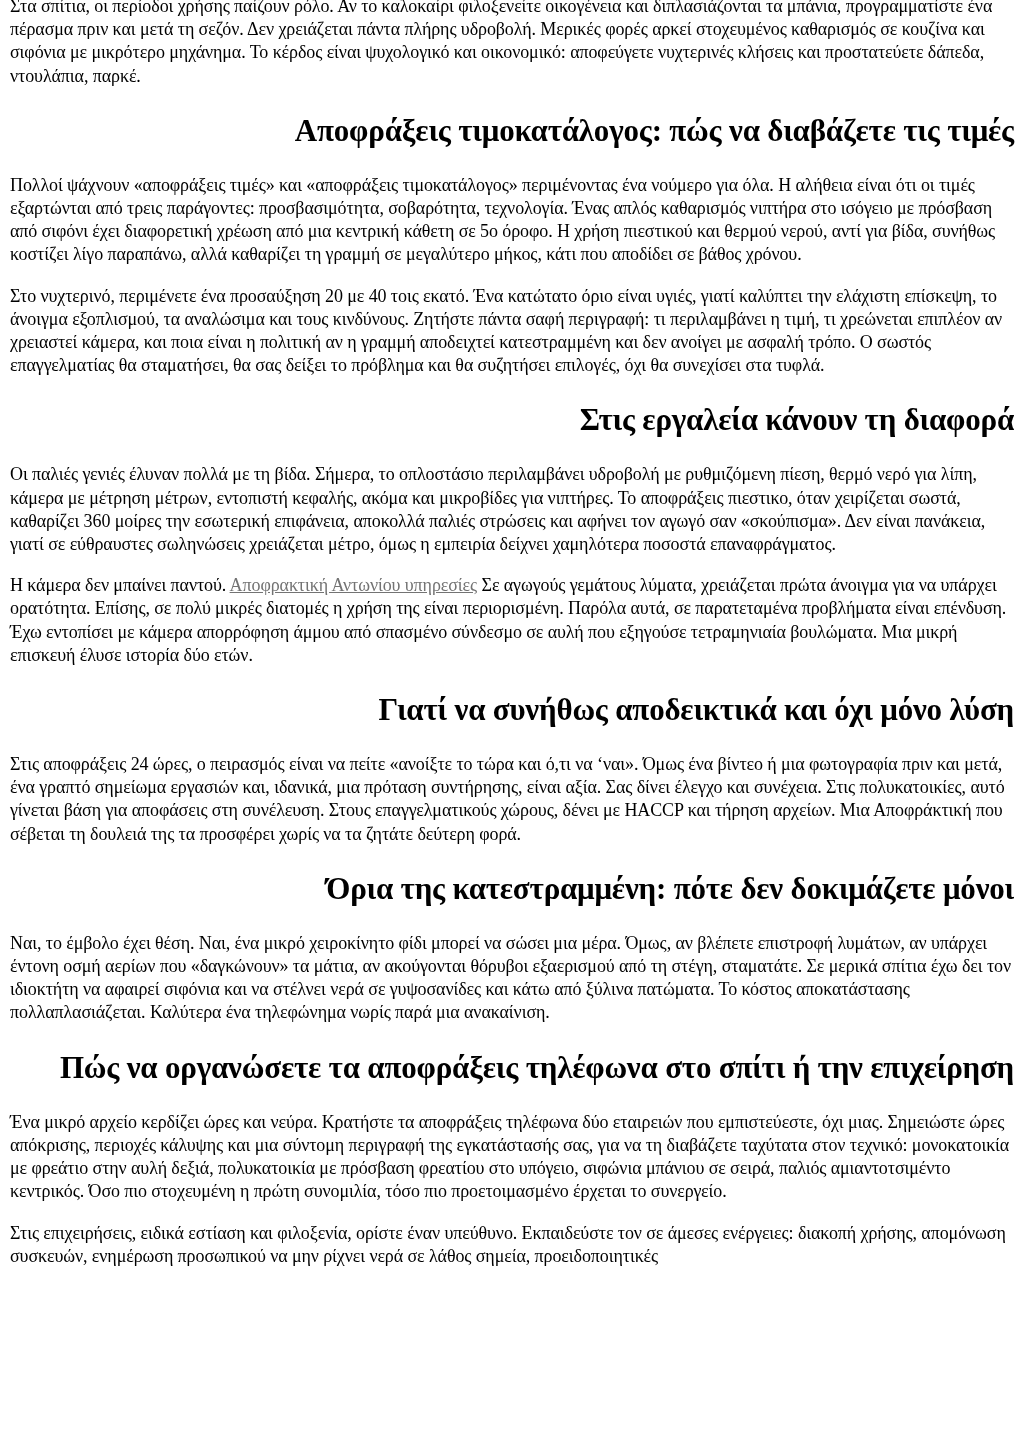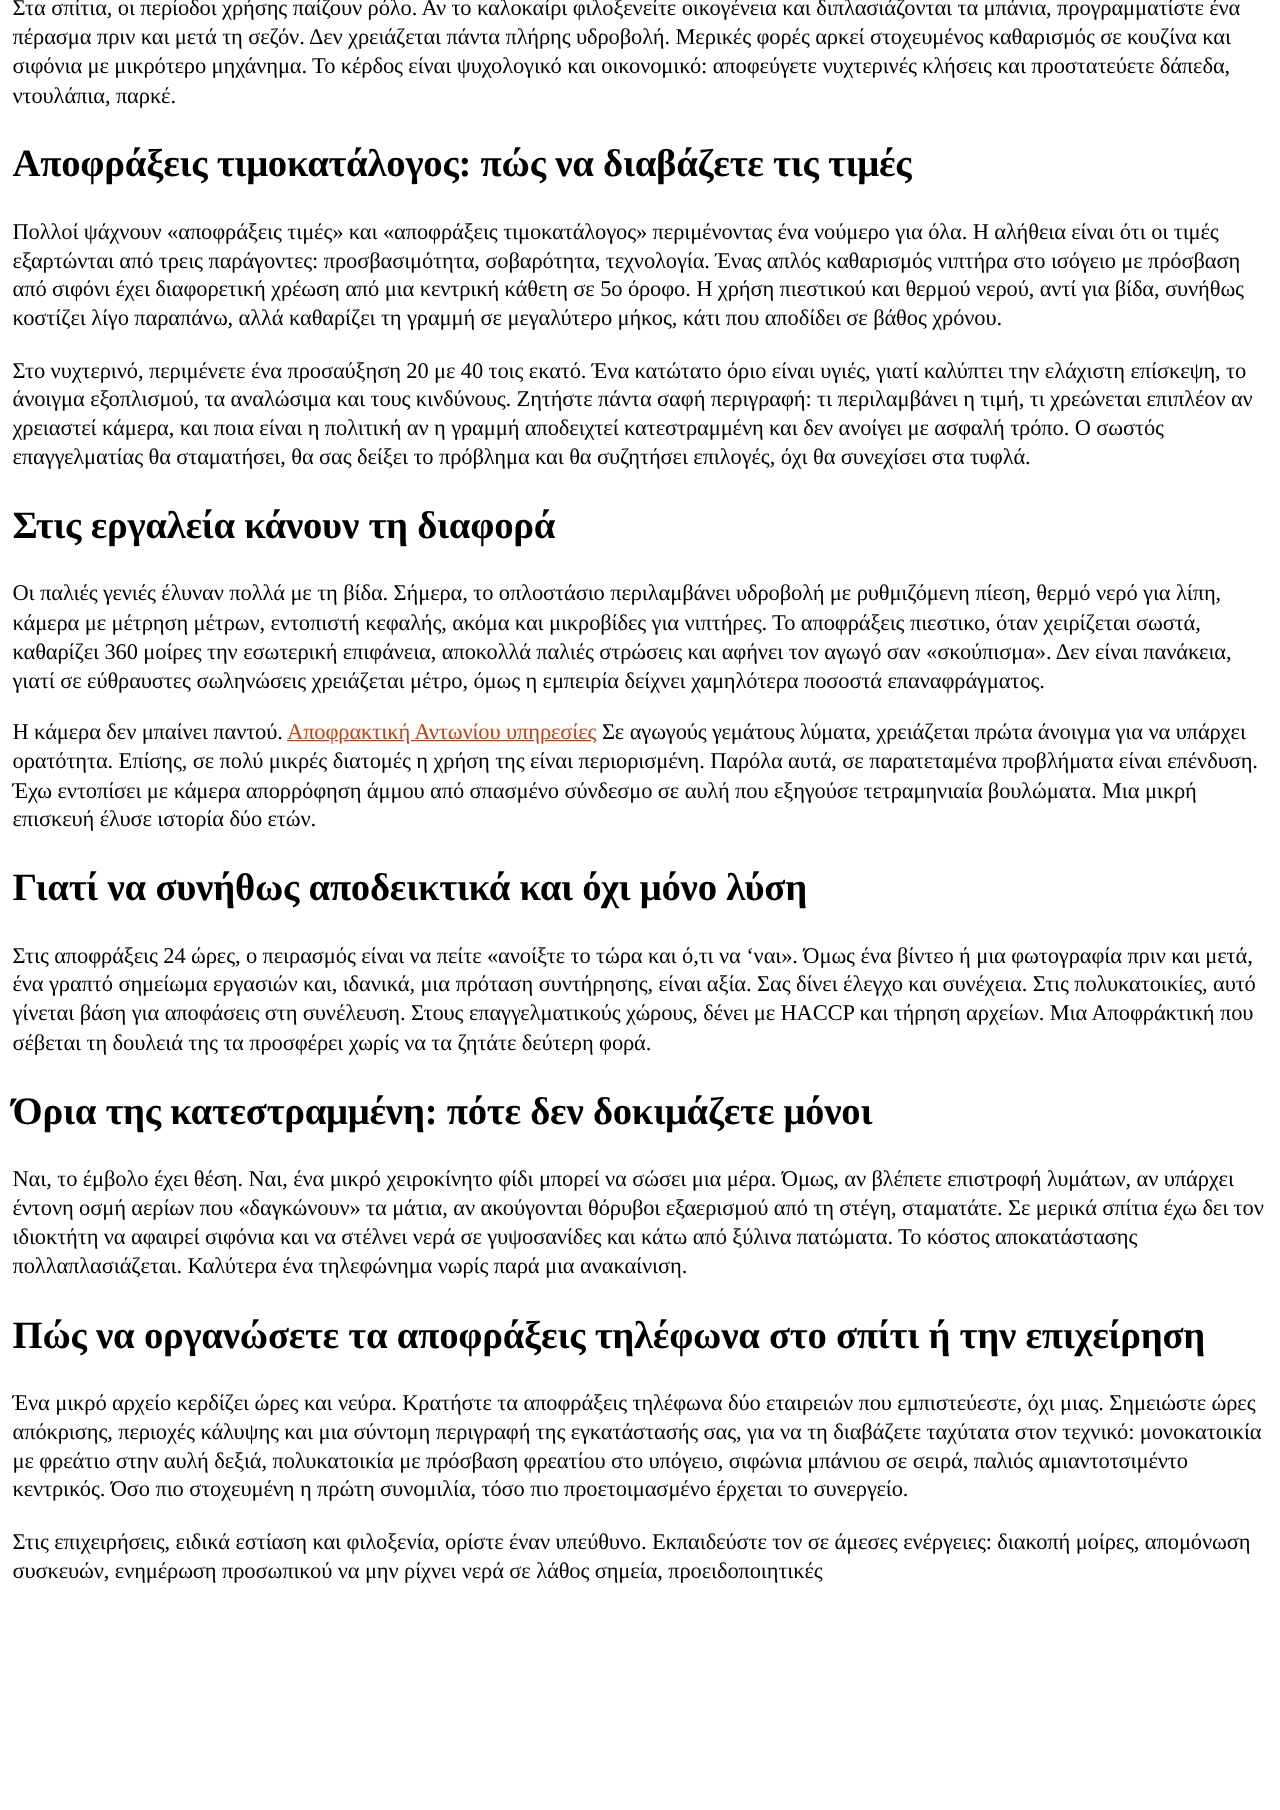--- a/index.html
+++ b/index.html
@@ -16,22 +16,23 @@
     line-height: 23.2px;
     margin: 0 0 18px 0;
     letter-spacing: -0.1px;
   }
   h2 {
     font-size: 31px;
     line-height: 36px;
     font-weight: bold;
     margin: 25px 0 25px 0;
     letter-spacing: -0.2px;
+    text-align: right;
   }
-  a { color: #c2410c; text-decoration: underline; }
+  a { color: #737373; text-decoration: underline; }
 </style>
 </head>
 <body>
 
 <div class="page">
   <p>Στα σπίτια, οι περίοδοι χρήσης παίζουν ρόλο. Αν το καλοκαίρι φιλοξενείτε οικογένεια και διπλασιάζονται τα μπάνια, προγραμματίστε ένα πέρασμα πριν και μετά τη σεζόν. Δεν χρειάζεται πάντα πλήρης υδροβολή. Μερικές φορές αρκεί στοχευμένος καθαρισμός σε κουζίνα και σιφόνια με μικρότερο μηχάνημα. Το κέρδος είναι ψυχολογικό και οικονομικό: αποφεύγετε νυχτερινές κλήσεις και προστατεύετε δάπεδα, ντουλάπια, παρκέ.</p>
 
   <section>
     <h2>Αποφράξεις τιμοκατάλογος: πώς να διαβάζετε τις τιμές</h2>
     <p>Πολλοί ψάχνουν «αποφράξεις τιμές» και «αποφράξεις τιμοκατάλογος» περιμένοντας ένα νούμερο για όλα. Η αλήθεια είναι ότι οι τιμές εξαρτώνται από τρεις παράγοντες: προσβασιμότητα, σοβαρότητα, τεχνολογία. Ένας απλός καθαρισμός νιπτήρα στο ισόγειο με πρόσβαση από σιφόνι έχει διαφορετική χρέωση από μια κεντρική κάθετη σε 5ο όροφο. Η χρήση πιεστικού και θερμού νερού, αντί για βίδα, συνήθως κοστίζει λίγο παραπάνω, αλλά καθαρίζει τη γραμμή σε μεγαλύτερο μήκος, κάτι που αποδίδει σε βάθος χρόνου.</p>
@@ -50,15 +51,15 @@
   </section>
 
   <section>
     <h2>Όρια της κατεστραμμένη: πότε δεν δοκιμάζετε μόνοι</h2>
     <p>Ναι, το έμβολο έχει θέση. Ναι, ένα μικρό χειροκίνητο φίδι μπορεί να σώσει μια μέρα. Όμως, αν βλέπετε επιστροφή λυμάτων, αν υπάρχει έντονη οσμή αερίων που «δαγκώνουν» τα μάτια, αν ακούγονται θόρυβοι εξαερισμού από τη στέγη, σταματάτε. Σε μερικά σπίτια έχω δει τον ιδιοκτήτη να αφαιρεί σιφόνια και να στέλνει νερά σε γυψοσανίδες και κάτω από ξύλινα πατώματα. Το κόστος αποκατάστασης πολλαπλασιάζεται. Καλύτερα ένα τηλεφώνημα νωρίς παρά μια ανακαίνιση.</p>
   </section>
 
   <section>
     <h2>Πώς να οργανώσετε τα αποφράξεις τηλέφωνα στο σπίτι ή την επιχείρηση</h2>
     <p>Ένα μικρό αρχείο κερδίζει ώρες και νεύρα. Κρατήστε τα αποφράξεις τηλέφωνα δύο εταιρειών που εμπιστεύεστε, όχι μιας. Σημειώστε ώρες απόκρισης, περιοχές κάλυψης και μια σύντομη περιγραφή της εγκατάστασής σας, για να τη διαβάζετε ταχύτατα στον τεχνικό: μονοκατοικία με φρεάτιο στην αυλή δεξιά, πολυκατοικία με πρόσβαση φρεατίου στο υπόγειο, σιφώνια μπάνιου σε σειρά, παλιός αμιαντοτσιμέντο κεντρικός. Όσο πιο στοχευμένη η πρώτη συνομιλία, τόσο πιο προετοιμασμένο έρχεται το συνεργείο.</p>
-    <p>Στις επιχειρήσεις, ειδικά εστίαση και φιλοξενία, ορίστε έναν υπεύθυνο. Εκπαιδεύστε τον σε άμεσες ενέργειες: διακοπή μοίρες, απομόνωση συσκευών, ενημέρωση προσωπικού να μην ρίχνει νερά σε λάθος σημεία, προειδοποιητικές</p>
+    <p>Στις επιχειρήσεις, ειδικά εστίαση και φιλοξενία, ορίστε έναν υπεύθυνο. Εκπαιδεύστε τον σε άμεσες ενέργειες: διακοπή χρήσης, απομόνωση συσκευών, ενημέρωση προσωπικού να μην ρίχνει νερά σε λάθος σημεία, προειδοποιητικές</p>
   </section>
 </div>
 
 </body></html>

